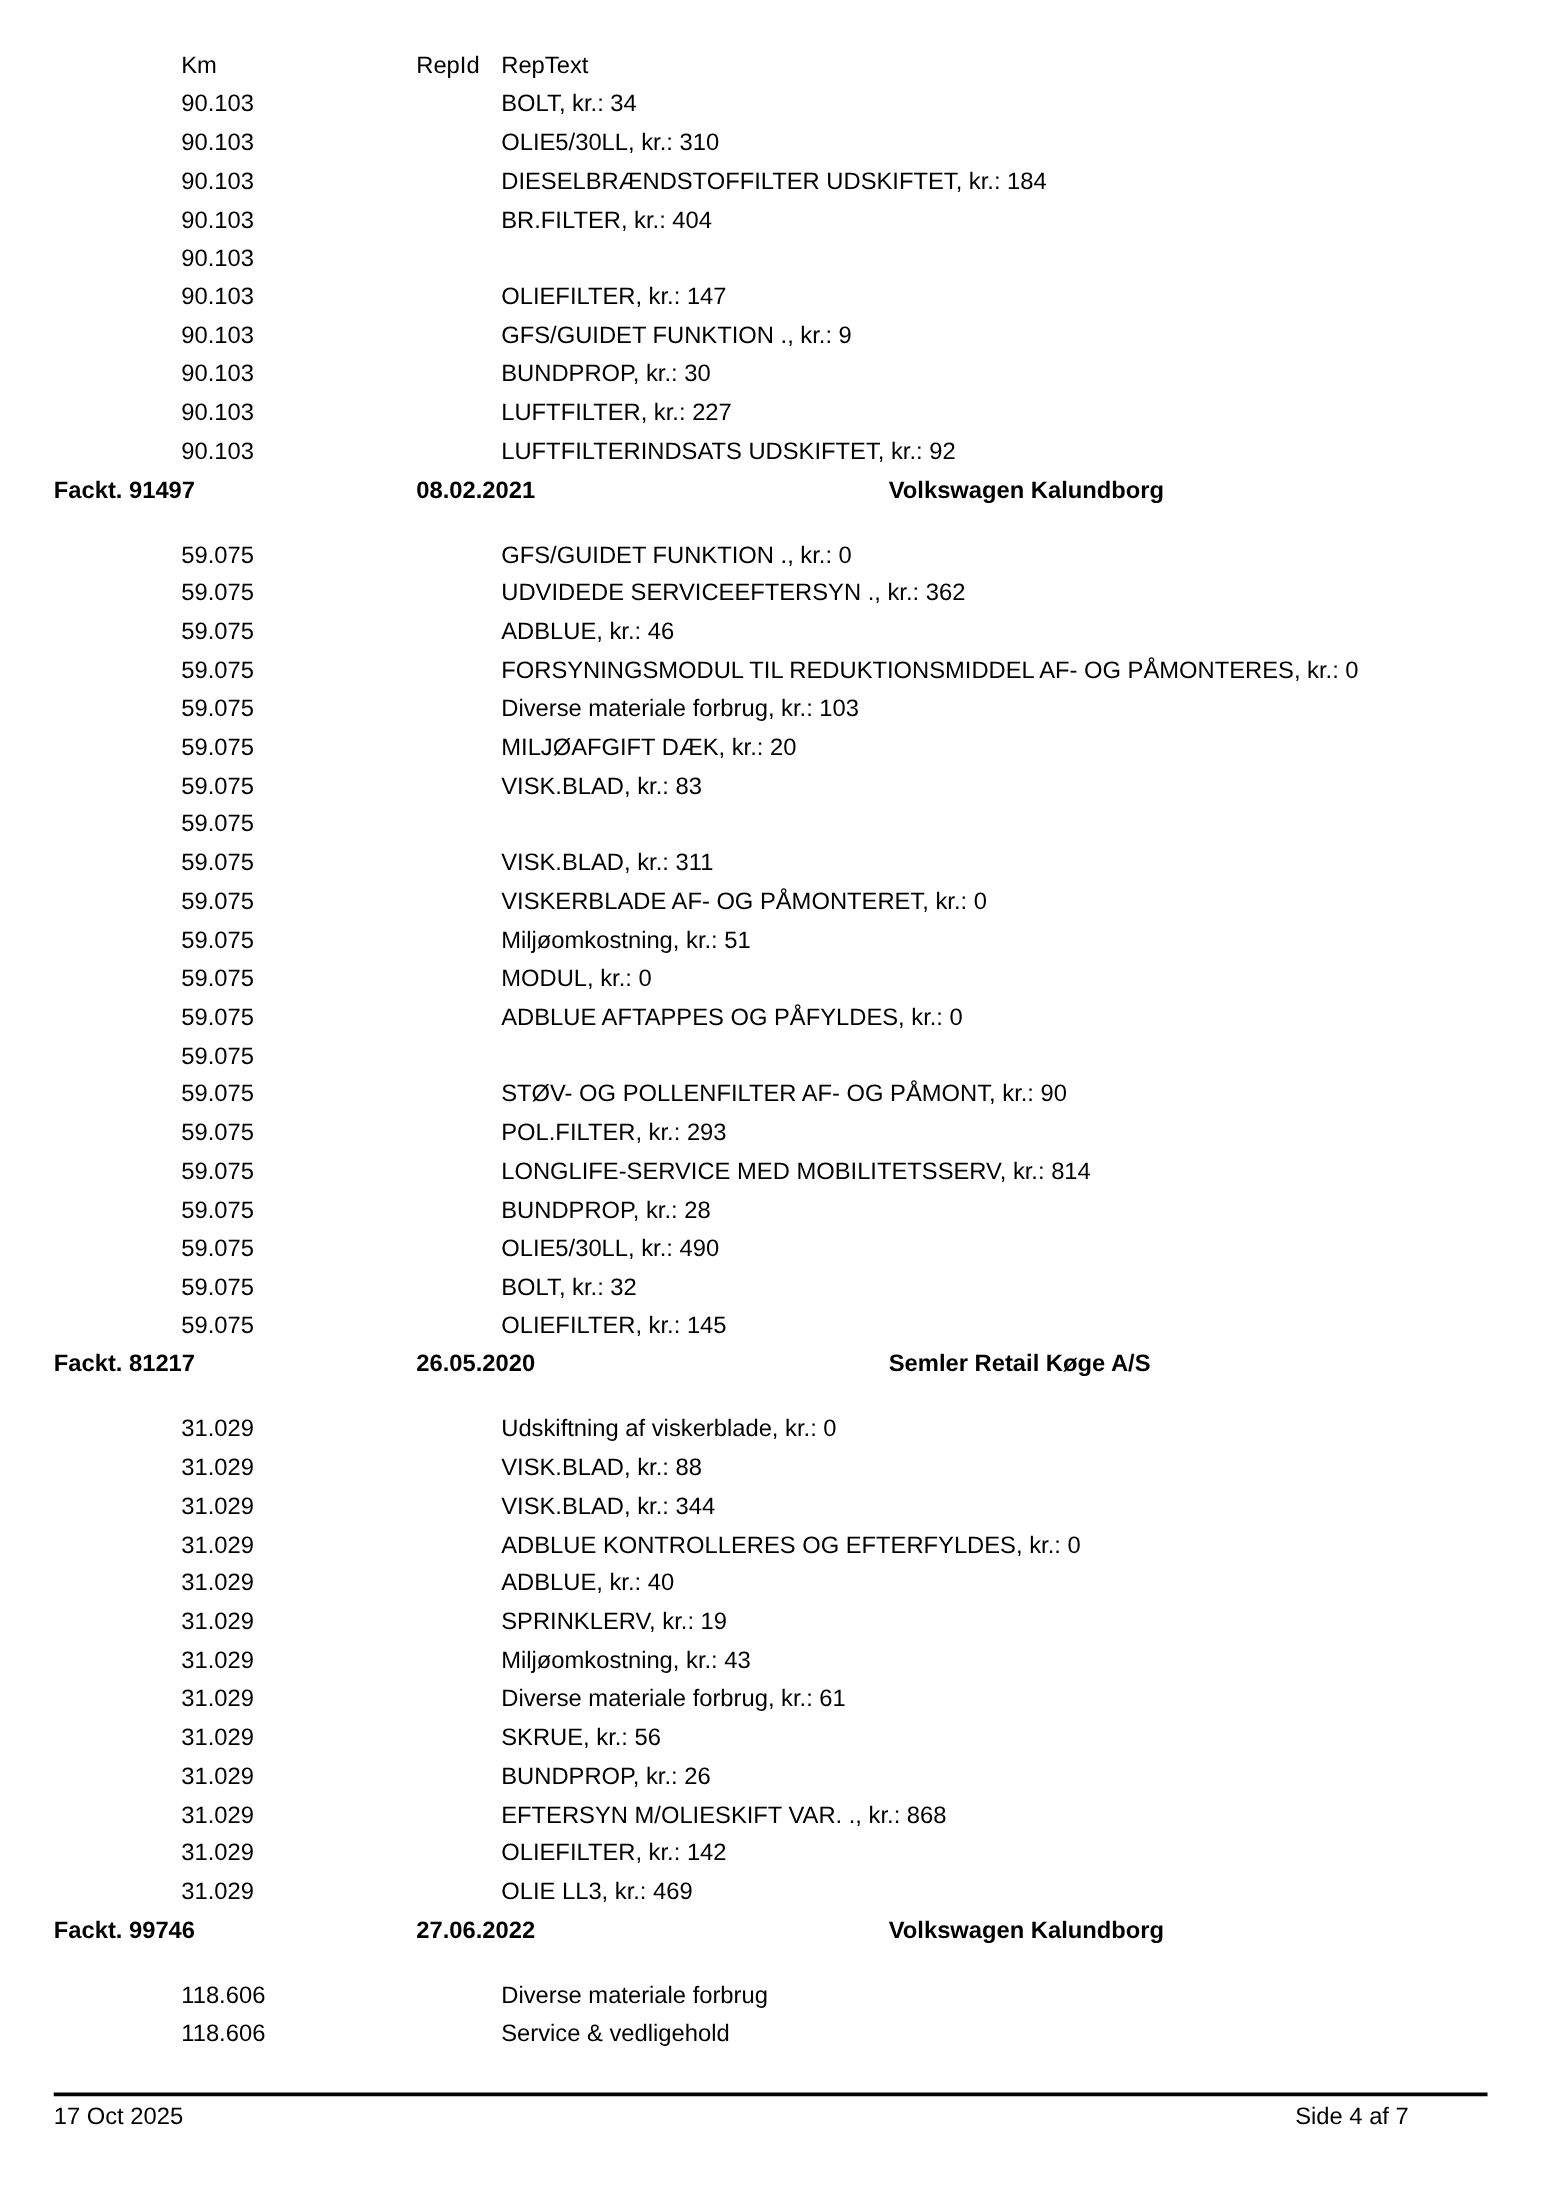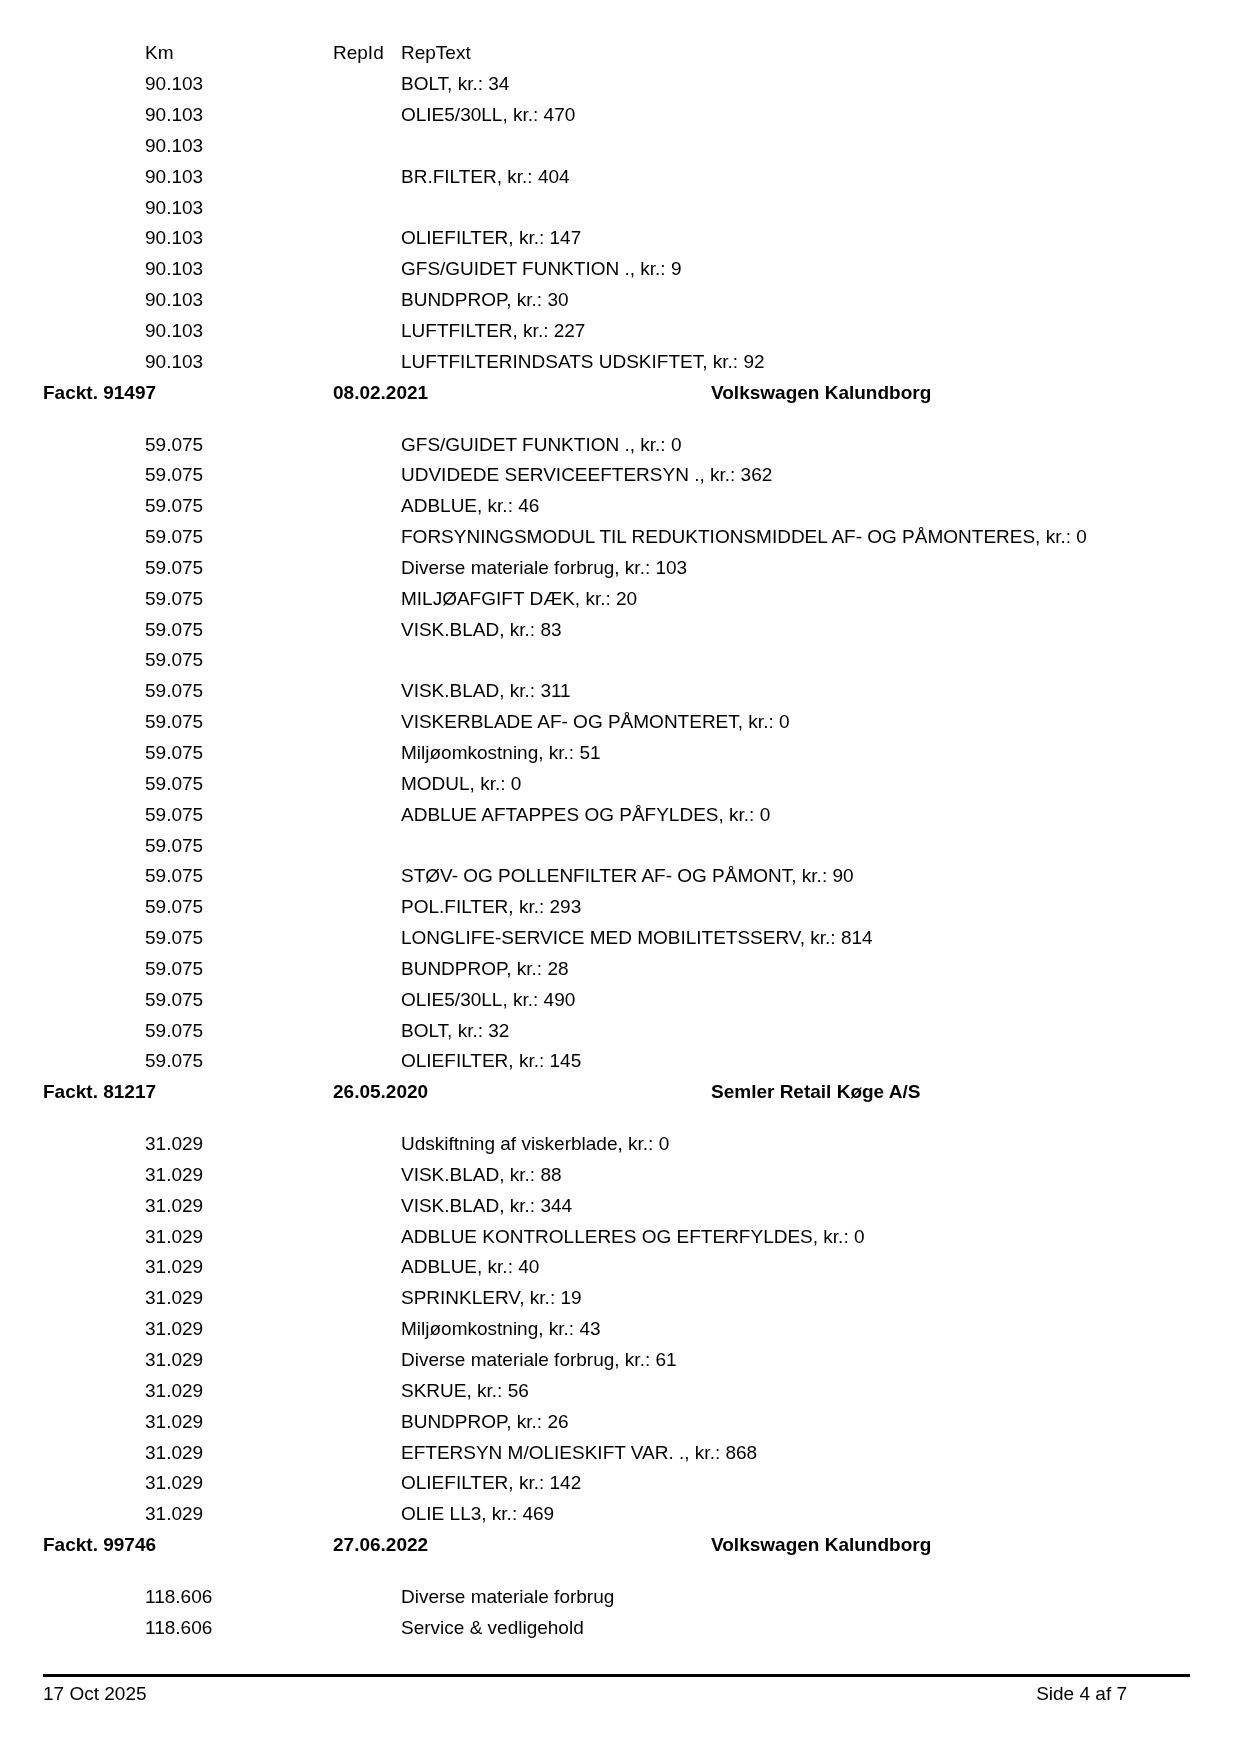--- a/index.html
+++ b/index.html
@@ -64,24 +64,25 @@
     <span class="repid">RepId</span>
     <span class="txt">RepText</span>
   </div>
   <div id="rows">
       <div class="row">
         <span class="km">90.103</span>
         <span class="txt">BOLT, kr.: 34</span>
       </div>
       <div class="row">
         <span class="km">90.103</span>
-        <span class="txt">OLIE5/30LL, kr.: 470</span>
-      </div>
-      <div class="row">
-        <span class="km">90.103</span>
+        <span class="txt">OLIE5/30LL, kr.: 310</span>
+      </div>
+      <div class="row">
+        <span class="km">90.103</span>
+        <span class="txt">DIESELBRÆNDSTOFFILTER UDSKIFTET, kr.: 184</span>
       </div>
       <div class="row">
         <span class="km">90.103</span>
         <span class="txt">BR.FILTER, kr.: 404</span>
       </div>
       <div class="row">
         <span class="km">90.103</span>
       </div>
       <div class="row">
         <span class="km">90.103</span>

